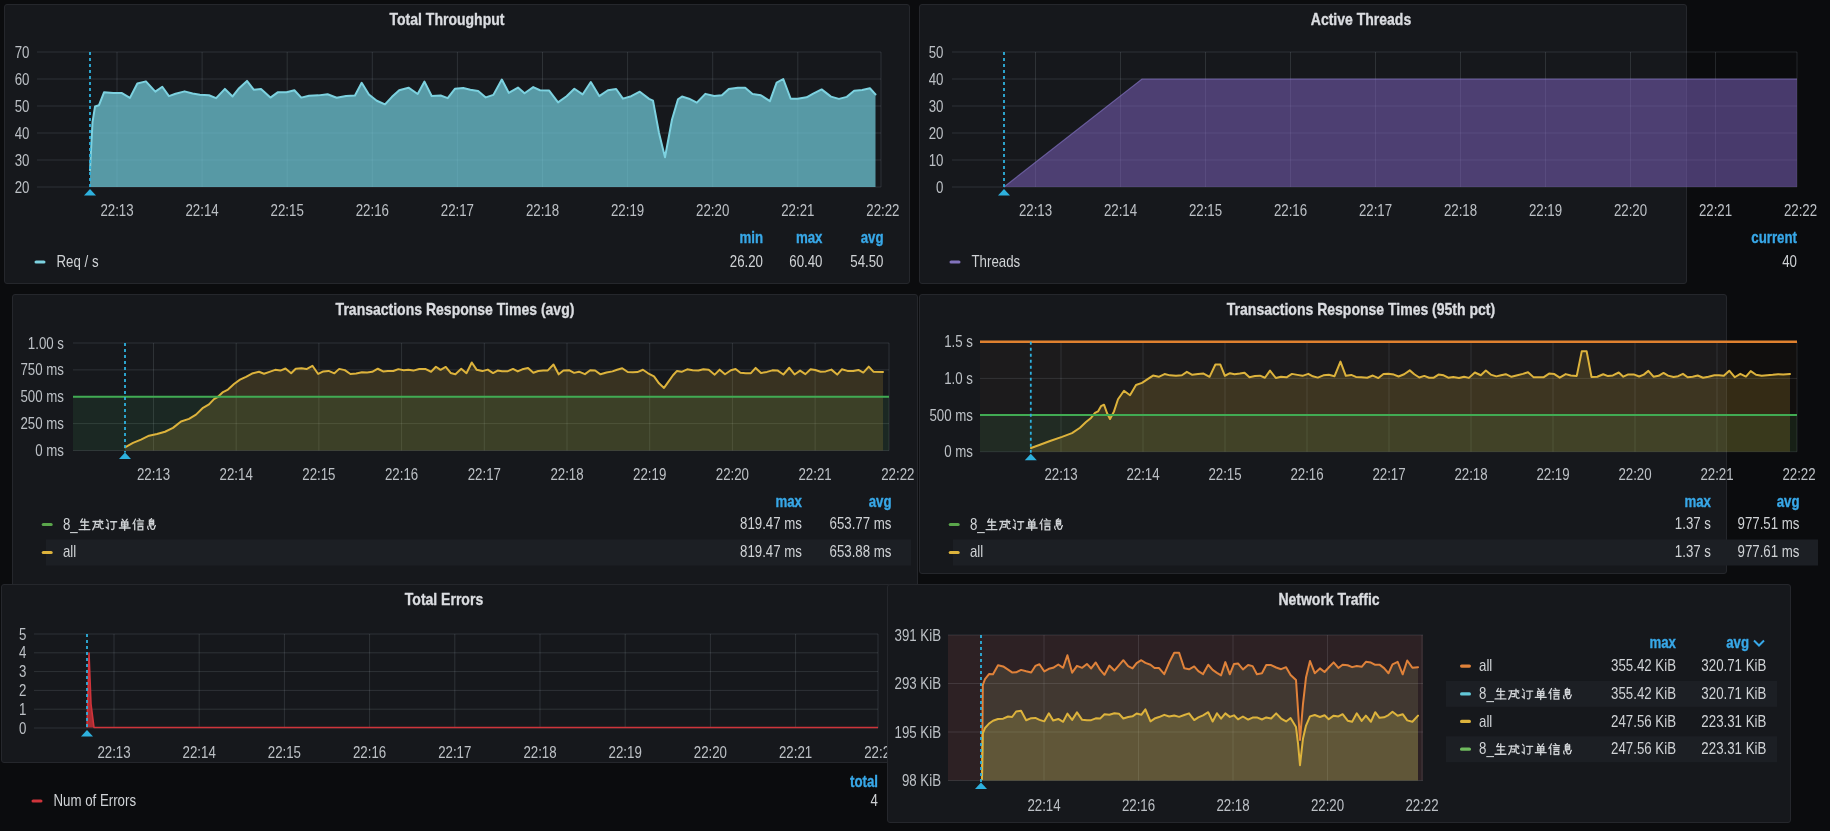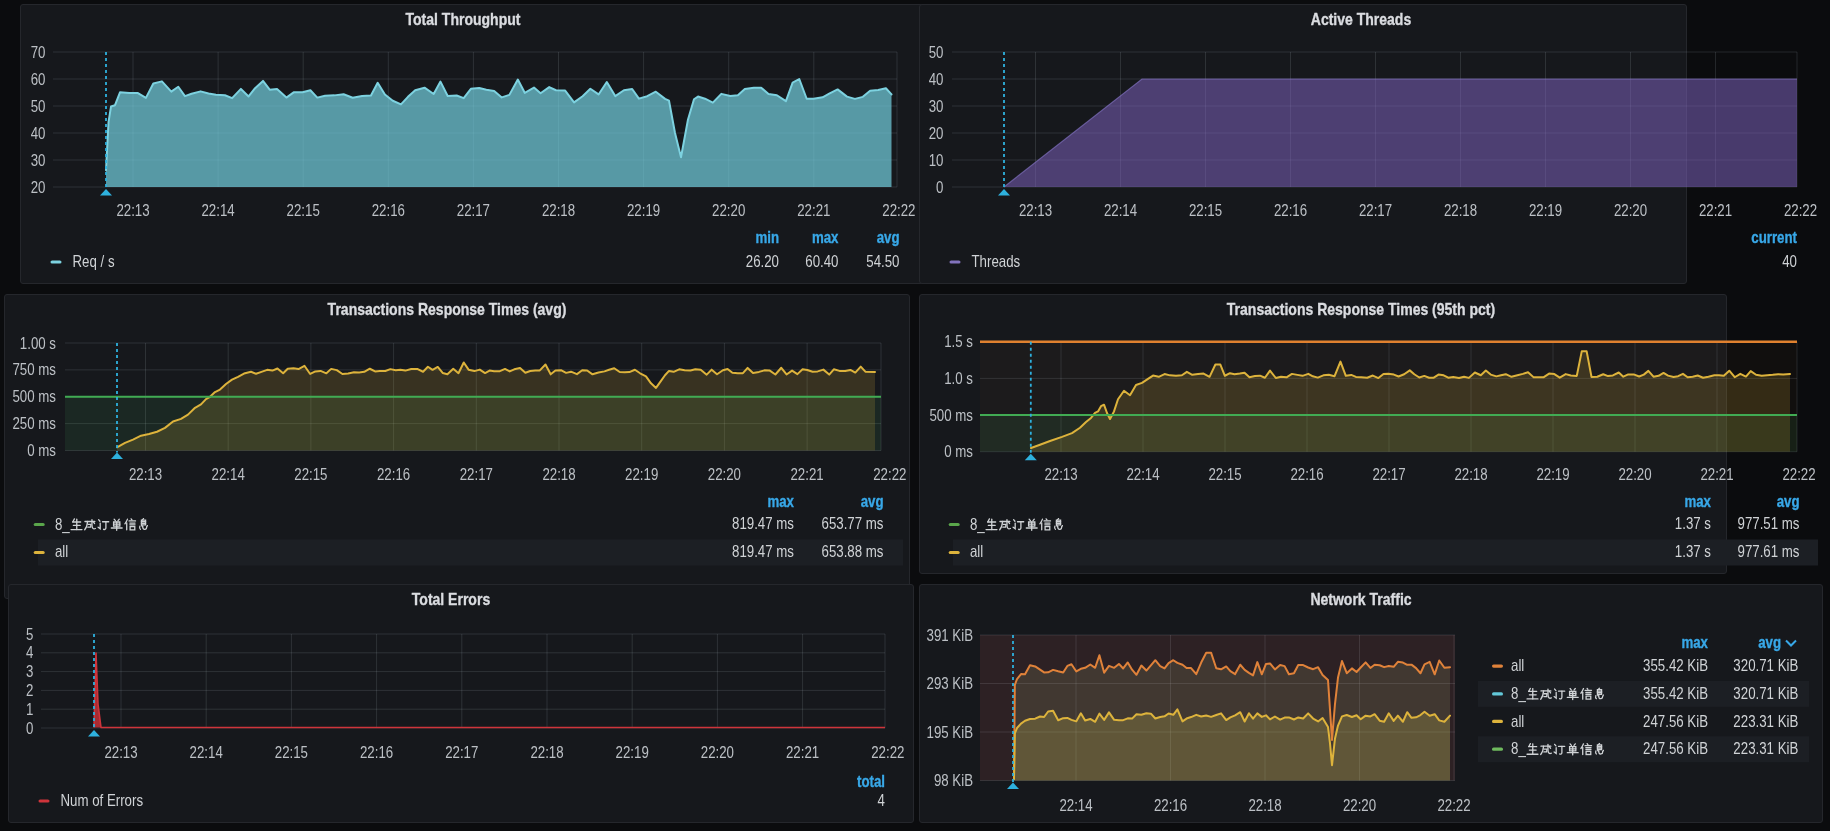--- a/index.html
+++ b/index.html
@@ -69,21 +69,21 @@
             <path d="M34,40 H66"></path>
             <path d="M22,62 C18,74 20,82 26,86"></path>
             <path d="M44,60 C44,80 48,88 62,86 C72,84 74,78 74,72"></path>
             <path d="M36,58 L42,66"></path>
             <path d="M80,58 L74,68"></path>
 </g>
         </svg>
       </g>
 </defs>
   </svg>
-<div class="panel" style="left:20px;top:4px;width:906px;height:280px;">
+<div class="panel" style="left:4px;top:4px;width:906px;height:280px;">
     <svg width="904" height="278" viewBox="0 0 904 278">
       <line x1="32" y1="47" x2="876" y2="47" stroke="rgba(226,236,245,0.12)" stroke-width="1"></line>
       <line x1="32" y1="74" x2="876" y2="74" stroke="rgba(226,236,245,0.12)" stroke-width="1"></line>
       <line x1="32" y1="101" x2="876" y2="101" stroke="rgba(226,236,245,0.12)" stroke-width="1"></line>
       <line x1="32" y1="128" x2="876" y2="128" stroke="rgba(226,236,245,0.12)" stroke-width="1"></line>
       <line x1="32" y1="155" x2="876" y2="155" stroke="rgba(226,236,245,0.12)" stroke-width="1"></line>
       <line x1="32" y1="182" x2="876" y2="182" stroke="rgba(226,236,245,0.12)" stroke-width="1"></line>
       <line x1="112" y1="47" x2="112" y2="182" stroke="rgba(226,236,245,0.12)" stroke-width="1"></line>
       <line x1="197.1" y1="47" x2="197.1" y2="182" stroke="rgba(226,236,245,0.12)" stroke-width="1"></line>
       <line x1="282.2" y1="47" x2="282.2" y2="182" stroke="rgba(226,236,245,0.12)" stroke-width="1"></line>
@@ -163,21 +163,21 @@
       <text transform="scale(0.83,1)" x="753.61" y="211.5" text-anchor="middle" font-size="16" fill="#bcc0c5">22:19</text>
       <text transform="scale(0.83,1)" x="856.02" y="211.5" text-anchor="middle" font-size="16" fill="#bcc0c5">22:20</text>
       <text transform="scale(0.83,1)" x="958.43" y="211.5" text-anchor="middle" font-size="16" fill="#bcc0c5">22:21</text>
       <text transform="scale(0.83,1)" x="1060.84" y="211.5" text-anchor="middle" font-size="16" fill="#bcc0c5">22:22</text>
       <text transform="scale(0.83,1)" x="1056.63" y="238.5" text-anchor="end" font-size="16" font-weight="700" stroke="#38a8e8" stroke-width="0.35" fill="#38a8e8">current</text>
       <text transform="scale(0.83,1)" x="1056.63" y="262" text-anchor="end" font-size="16" fill="#d0d3d6">40</text>
       <rect x="29.5" y="255.4" width="11" height="3.2" rx="1.6" fill="#8273bd"></rect>
       <text transform="scale(0.83,1)" x="62.05" y="262" font-size="16" fill="#d0d3d6">Threads</text>
     </svg>
   </div>
-<div class="panel" style="left:4px;top:294px;width:906px;height:305px;">
+<div class="panel" style="left:12px;top:294px;width:906px;height:305px;">
     <svg width="904" height="278" viewBox="0 0 904 278">
       <line x1="60" y1="48" x2="876" y2="48" stroke="rgba(226,236,245,0.12)" stroke-width="1"></line>
       <line x1="60" y1="74.9" x2="876" y2="74.9" stroke="rgba(226,236,245,0.12)" stroke-width="1"></line>
       <line x1="60" y1="101.8" x2="876" y2="101.8" stroke="rgba(226,236,245,0.12)" stroke-width="1"></line>
       <line x1="60" y1="128.6" x2="876" y2="128.6" stroke="rgba(226,236,245,0.12)" stroke-width="1"></line>
       <line x1="60" y1="155.5" x2="876" y2="155.5" stroke="rgba(226,236,245,0.12)" stroke-width="1"></line>
       <line x1="140.5" y1="48" x2="140.5" y2="155.5" stroke="rgba(226,236,245,0.12)" stroke-width="1"></line>
       <line x1="223.2" y1="48" x2="223.2" y2="155.5" stroke="rgba(226,236,245,0.12)" stroke-width="1"></line>
       <line x1="305.9" y1="48" x2="305.9" y2="155.5" stroke="rgba(226,236,245,0.12)" stroke-width="1"></line>
       <line x1="388.6" y1="48" x2="388.6" y2="155.5" stroke="rgba(226,236,245,0.12)" stroke-width="1"></line>
@@ -279,21 +279,21 @@
       <use href="#cg5" x="118.6" y="223.1" width="13" height="13"></use>
       <use href="#cg6" x="132" y="223.1" width="13" height="13"></use>
       <text transform="scale(0.83,1)" x="953.01" y="234.5" text-anchor="end" font-size="16" fill="#d0d3d6">1.37 s</text>
       <text transform="scale(0.83,1)" x="1059.64" y="234.5" text-anchor="end" font-size="16" fill="#d0d3d6">977.51 ms</text>
       <rect x="28.7" y="255.9" width="11" height="3.2" rx="1.6" fill="#ddb33c"></rect>
       <text transform="scale(0.83,1)" x="60.24" y="262.5" font-size="16" fill="#d0d3d6">all</text>
       <text transform="scale(0.83,1)" x="953.01" y="262.5" text-anchor="end" font-size="16" fill="#d0d3d6">1.37 s</text>
       <text transform="scale(0.83,1)" x="1059.64" y="262.5" text-anchor="end" font-size="16" fill="#d0d3d6">977.61 ms</text>
     </svg>
   </div>
-<div class="panel" style="left:8px;top:584px;width:906px;height:239px;">
+<div class="panel" style="left:1px;top:584px;width:906px;height:179px;">
     <svg width="904" height="237" viewBox="0 0 904 237">
       <line x1="32" y1="49" x2="876" y2="49" stroke="rgba(226,236,245,0.12)" stroke-width="1"></line>
       <line x1="32" y1="67.8" x2="876" y2="67.8" stroke="rgba(226,236,245,0.12)" stroke-width="1"></line>
       <line x1="32" y1="86.6" x2="876" y2="86.6" stroke="rgba(226,236,245,0.12)" stroke-width="1"></line>
       <line x1="32" y1="105.4" x2="876" y2="105.4" stroke="rgba(226,236,245,0.12)" stroke-width="1"></line>
       <line x1="32" y1="124.2" x2="876" y2="124.2" stroke="rgba(226,236,245,0.12)" stroke-width="1"></line>
       <line x1="32" y1="143" x2="876" y2="143" stroke="rgba(226,236,245,0.12)" stroke-width="1"></line>
       <line x1="112" y1="49" x2="112" y2="143" stroke="rgba(226,236,245,0.12)" stroke-width="1"></line>
       <line x1="197.2" y1="49" x2="197.2" y2="143" stroke="rgba(226,236,245,0.12)" stroke-width="1"></line>
       <line x1="282.4" y1="49" x2="282.4" y2="143" stroke="rgba(226,236,245,0.12)" stroke-width="1"></line>
@@ -324,21 +324,21 @@
       <text transform="scale(0.83,1)" x="750.84" y="173.5" text-anchor="middle" font-size="16" fill="#bcc0c5">22:19</text>
       <text transform="scale(0.83,1)" x="853.49" y="173.5" text-anchor="middle" font-size="16" fill="#bcc0c5">22:20</text>
       <text transform="scale(0.83,1)" x="956.14" y="173.5" text-anchor="middle" font-size="16" fill="#bcc0c5">22:21</text>
       <text transform="scale(0.83,1)" x="1058.8" y="173.5" text-anchor="middle" font-size="16" fill="#bcc0c5">22:22</text>
       <text transform="scale(0.83,1)" x="1055.42" y="202" text-anchor="end" font-size="16" font-weight="700" stroke="#38a8e8" stroke-width="0.35" fill="#38a8e8">total</text>
       <text transform="scale(0.83,1)" x="1055.42" y="221" text-anchor="end" font-size="16" fill="#d0d3d6">4</text>
       <rect x="29.5" y="214.4" width="11" height="3.2" rx="1.6" fill="#cf343b"></rect>
       <text transform="scale(0.83,1)" x="62.05" y="221" font-size="16" fill="#d0d3d6">Num of Errors</text>
     </svg>
   </div>
-<div class="panel" style="left:919px;top:584px;width:904px;height:239px;">
+<div class="panel" style="left:887px;top:584px;width:904px;height:239px;">
     <svg width="902" height="237" viewBox="0 0 902 237">
       <line x1="60" y1="50" x2="535" y2="50" stroke="rgba(226,236,245,0.12)" stroke-width="1"></line>
       <line x1="60" y1="98.5" x2="535" y2="98.5" stroke="rgba(226,236,245,0.12)" stroke-width="1"></line>
       <line x1="60" y1="147" x2="535" y2="147" stroke="rgba(226,236,245,0.12)" stroke-width="1"></line>
       <line x1="60" y1="195.5" x2="535" y2="195.5" stroke="rgba(226,236,245,0.12)" stroke-width="1"></line>
       <line x1="156" y1="50" x2="156" y2="195.5" stroke="rgba(226,236,245,0.12)" stroke-width="1"></line>
       <line x1="250.5" y1="50" x2="250.5" y2="195.5" stroke="rgba(226,236,245,0.12)" stroke-width="1"></line>
       <line x1="345" y1="50" x2="345" y2="195.5" stroke="rgba(226,236,245,0.12)" stroke-width="1"></line>
       <line x1="439.5" y1="50" x2="439.5" y2="195.5" stroke="rgba(226,236,245,0.12)" stroke-width="1"></line>
       <line x1="534" y1="50" x2="534" y2="195.5" stroke="rgba(226,236,245,0.12)" stroke-width="1"></line>

